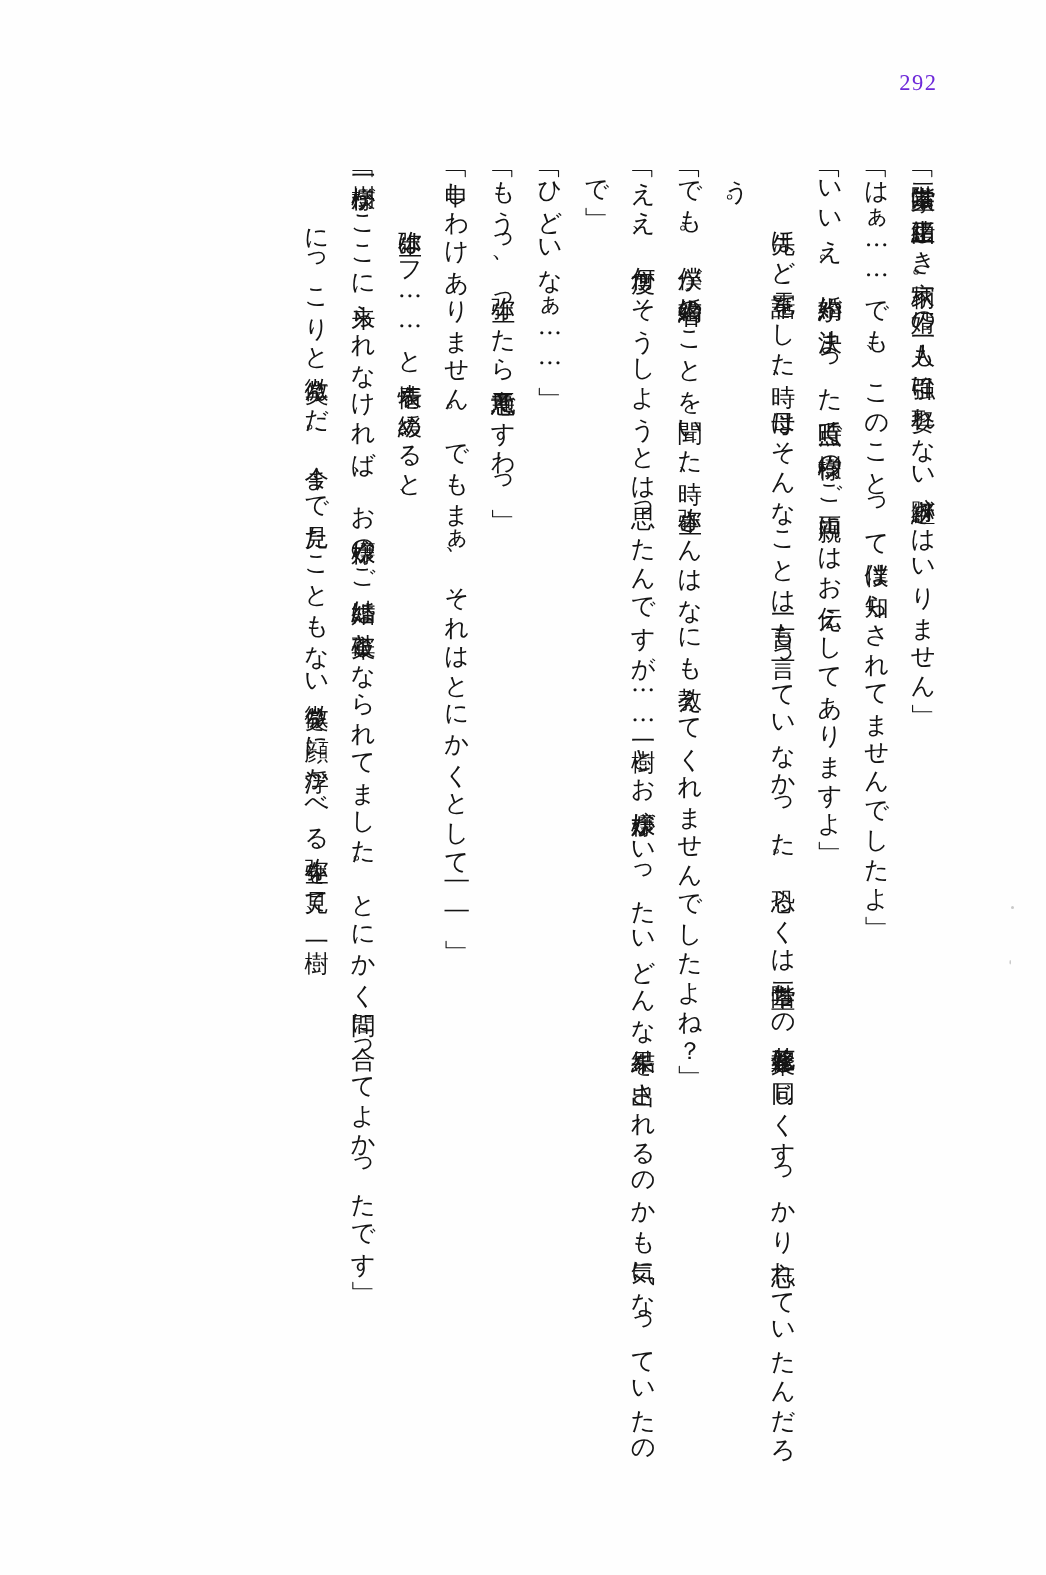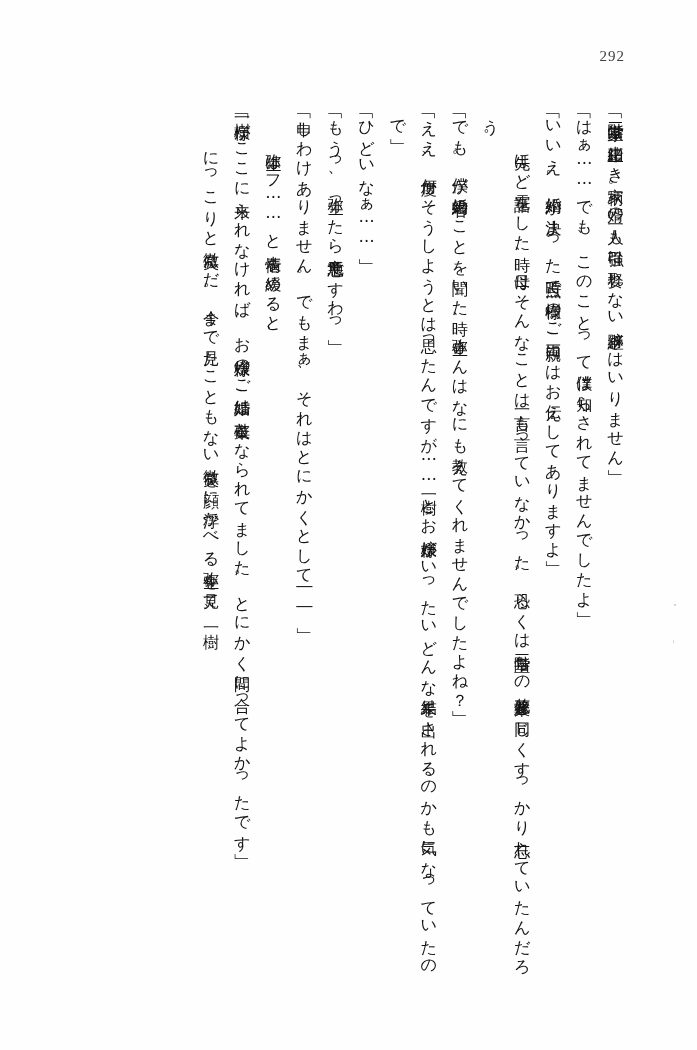--- a/index.html
+++ b/index.html
@@ -20,21 +20,21 @@
     inset: 0;
     background: #fefefe;
   }
   
   #page-number {
     position: absolute;
     top: 48px;
     right: 72px;
     font-size: 15px;
     letter-spacing: 1px;
-    color: #404040;
+    color: #6d28d9;
     font-family: "Liberation Serif", "DejaVu Serif", serif;
   }
   
   #body-text {
     position: absolute;
     top: 108px;
     right: 66px;
     height: 860px;
     width: 560px;
     writing-mode: vertical-rl;

